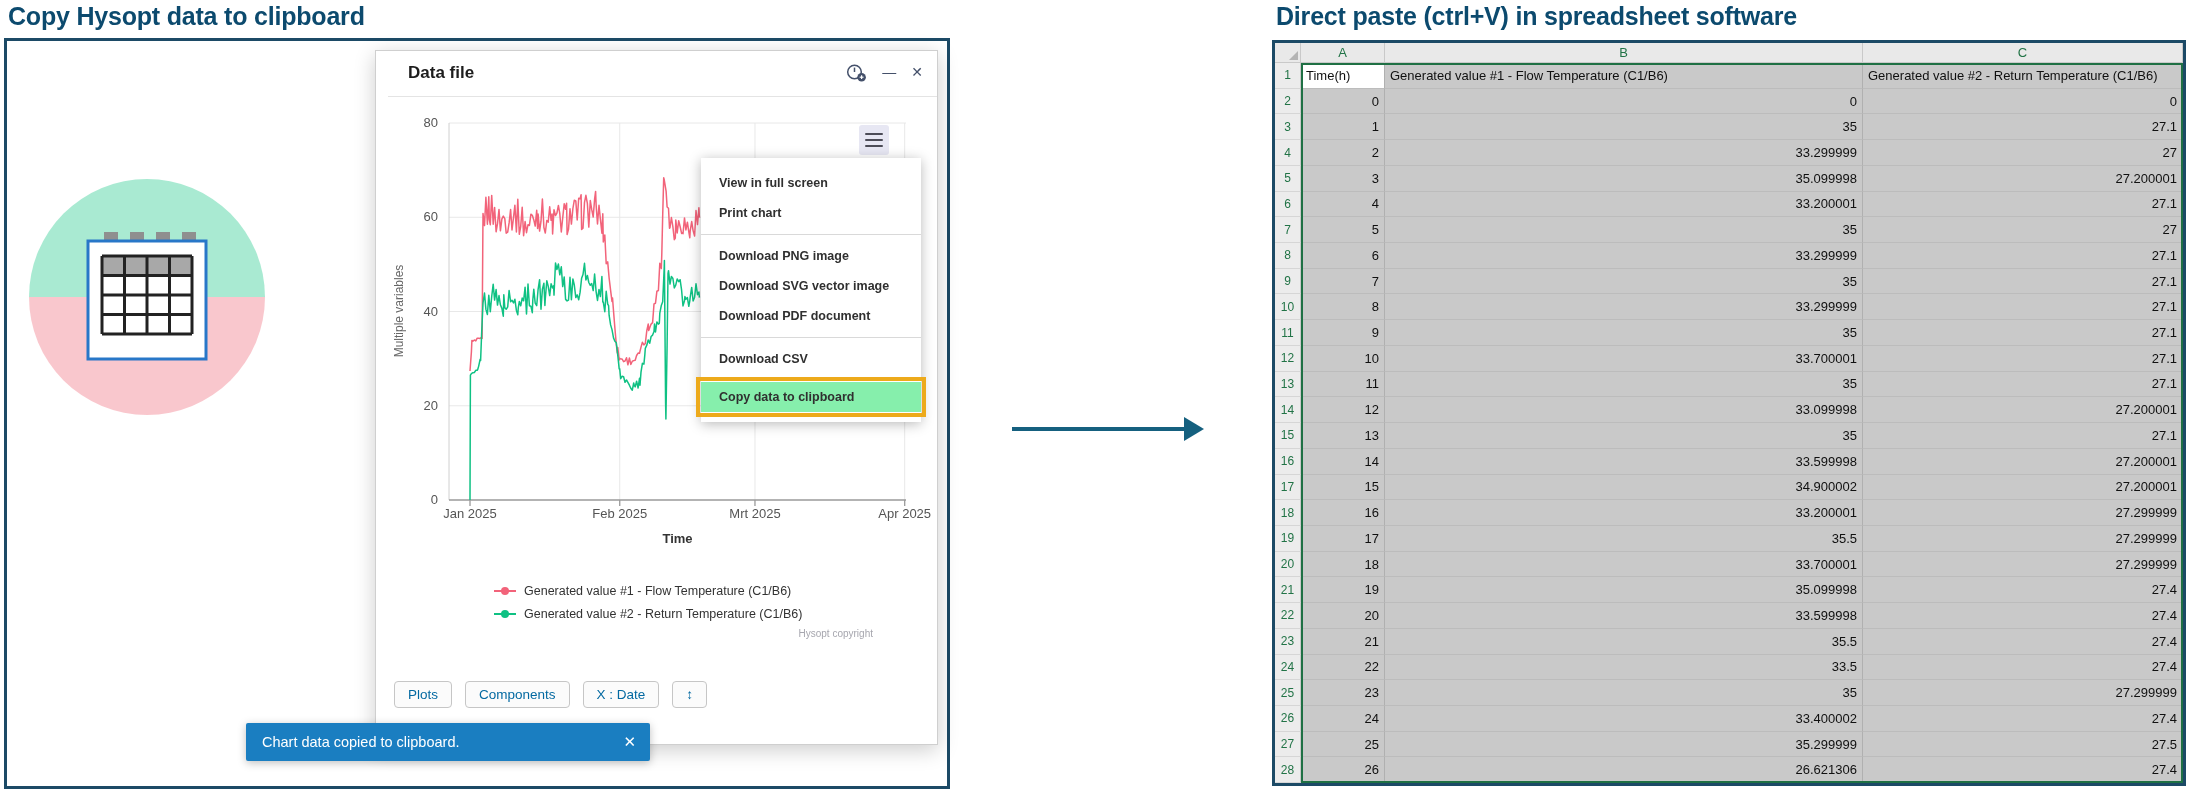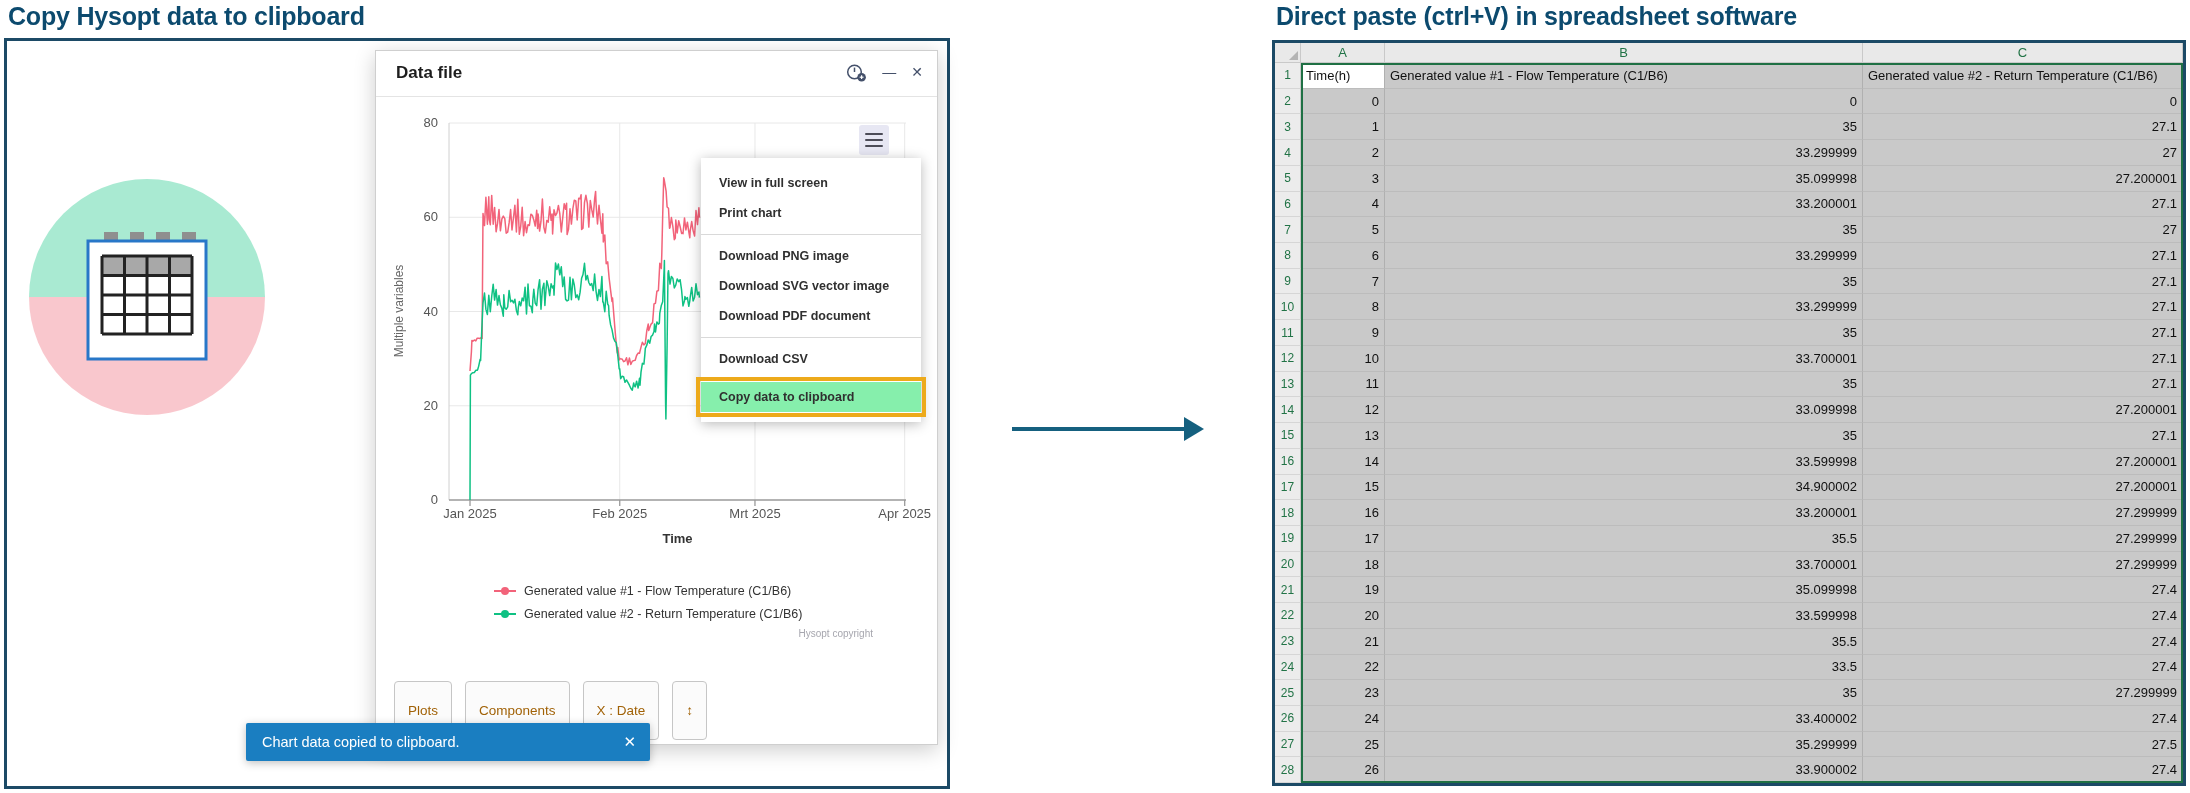--- a/index.html
+++ b/index.html
@@ -12,41 +12,41 @@
 
   #left-panel{position:absolute;left:4px;top:38px;width:946px;height:751px;
               border:3px solid #1c4a66;box-sizing:border-box;background:#fff;}
 
   #icon-circle{position:absolute;left:22px;top:138px;width:236px;height:236px;border-radius:50%;
                background:linear-gradient(#a9ead2 0 50%,#f9c7cd 50% 100%);
                display:flex;align-items:center;justify-content:center;}
 
   #dialog{position:absolute;left:375px;top:50px;width:563px;height:695px;background:#fff;
           border:1px solid #cfcfcf;box-shadow:0 5px 20px rgba(0,0,0,.2);box-sizing:border-box;z-index:2;}
-  .dlg-header{position:absolute;left:0;top:0;right:0;height:45px;border-bottom:1px solid #e4e4e4;background:#fff;}
+  .dlg-header{position:absolute;left:12px;top:0;right:0;height:45px;border-bottom:1px solid #e4e4e4;background:#fff;}
   .dlg-title{position:absolute;left:20px;top:12px;font-size:17px;font-weight:bold;color:#1d1d1d;}
   .dlg-controls{position:absolute;right:14px;top:11px;display:flex;gap:15px;align-items:center;color:#44506a;}
   .dlg-ctl{font-size:14px;color:#44506a;cursor:pointer;line-height:20px;}
 
   #chart-svg{position:absolute;left:0;top:0;pointer-events:none;}
 
   #hamburger-btn{position:absolute;left:483px;top:74px;width:30px;height:30px;background:#e7e7f3;border-radius:3px;
                  display:flex;flex-direction:column;justify-content:center;align-items:center;gap:3.5px;cursor:pointer;z-index:3;}
   .hb-bar{width:18px;height:2.5px;background:#4c4c57;border-radius:1px;}
 
   #chart-menu{position:absolute;left:325px;top:107px;width:220px;background:#fff;
               box-shadow:0 2px 12px rgba(0,0,0,.28);padding:10px 0 10px;box-sizing:border-box;
               font-size:12.5px;color:#303030;z-index:5;}
   .menu-item{padding:8px 18px;cursor:pointer;white-space:nowrap;font-weight:bold;}
   .menu-divider{border-top:1px solid #d9d9d9;margin:6px 0;}
   .menu-item.highlighted{background:#86efac;outline:4px solid #edaa1b;outline-offset:1px;margin-top:8px;}
 
   #dlg-buttons{position:absolute;left:18px;top:630px;display:flex;gap:13px;z-index:3;}
-  .dlg-btn{padding:21px 13px;background:#fbfbfb;border:1px solid #c6c6c6;border-radius:4px;
-           font-size:13.5px;color:#a16207;cursor:pointer;font-family:"Liberation Sans",sans-serif;}
+  .dlg-btn{padding:5px 13px;background:#fbfbfb;border:1px solid #c6c6c6;border-radius:4px;
+           font-size:13.5px;color:#0369a1;cursor:pointer;font-family:"Liberation Sans",sans-serif;}
 
   #toast{position:absolute;left:246px;top:723px;width:404px;height:38px;background:#1a7ec1;color:#fff;
          display:flex;align-items:center;font-size:14.5px;padding:0 14px 0 16px;box-sizing:border-box;
          border-radius:2px;z-index:10;box-shadow:0 2px 8px rgba(0,0,0,.25);}
   .toast-close{margin-left:auto;font-size:15px;cursor:pointer;}
 
   .arrow-line{position:absolute;left:1012px;top:427px;width:174px;height:4px;background:#15607f;}
   .arrow-head{position:absolute;left:1184px;top:417px;width:0;height:0;
               border-left:20px solid #15607f;border-top:12px solid transparent;border-bottom:12px solid transparent;}
 
@@ -300,17 +300,17 @@
       <div class="s-rowhdr">26</div>
       <div class="s-cell">24</div>
       <div class="s-cell">33.400002</div>
       <div class="s-cell">27.4</div>
       <div class="s-rowhdr">27</div>
       <div class="s-cell">25</div>
       <div class="s-cell">35.299999</div>
       <div class="s-cell">27.5</div>
       <div class="s-rowhdr">28</div>
       <div class="s-cell">26</div>
-      <div class="s-cell">33.900002</div>
+      <div class="s-cell">26.621306</div>
       <div class="s-cell">27.4</div>
     </div>
   <div id="sel-border"></div>
 </div>
 
 </body></html>

